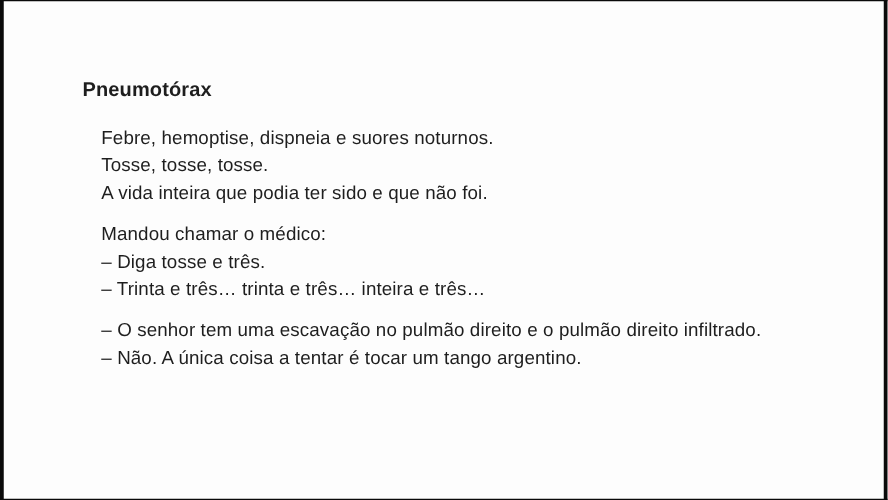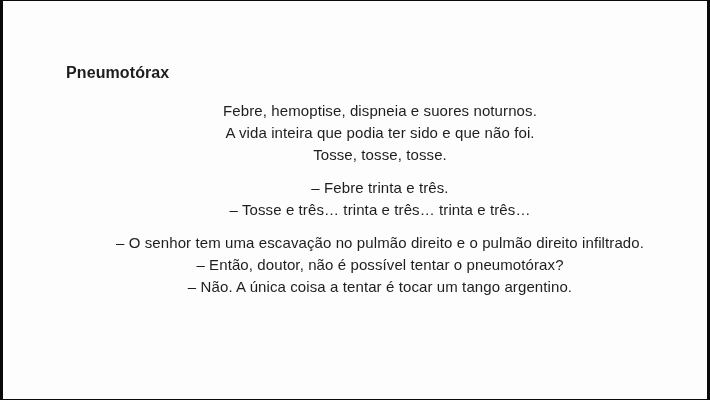--- a/index.html
+++ b/index.html
@@ -35,23 +35,22 @@
     right: 16px;
   }
   .poem-title {
     font-size: 16px;
     line-height: 22px;
     font-weight: bold;
     margin: 0 0 16px 0;
     letter-spacing: 0.1px;
   }
   .stanza {
-    margin: 0 0 11px 0;
+    margin: 0 0 11px 15px;
     padding: 0;
-    text-align: center;
   }
   .line {
     display: block;
     font-size: 15px;
     line-height: 22px;
     white-space: nowrap;
     letter-spacing: 0.1px;
   }
 </style>
 </head>
@@ -61,28 +60,28 @@
   <div class="edge edge-left"></div>
   <div class="edge edge-right"></div>
   <div class="edge edge-top"></div>
   <div class="edge edge-bottom"></div>
 
   <main class="poem">
     <h1 class="poem-title">Pneumotórax</h1>
 
     <p class="stanza">
       <span class="line">Febre, hemoptise, dispneia e suores noturnos.</span>
+      <span class="line">Tosse, tosse, tosse.</span>
       <span class="line">A vida inteira que podia ter sido e que não foi.</span>
-      <span class="line">Tosse, tosse, tosse.</span>
     </p>
 
     <p class="stanza">
-      <span class="line">– Febre trinta e três.</span>
-      <span class="line">– Tosse e três… trinta e três… trinta e três…</span>
+      <span class="line">Mandou chamar o médico:</span>
+      <span class="line">– Diga tosse e três.</span>
+      <span class="line">– Trinta e três… trinta e três… inteira e três…</span>
     </p>
 
     <p class="stanza">
       <span class="line">– O senhor tem uma escavação no pulmão direito e o pulmão direito infiltrado.</span>
-      <span class="line">– Então, doutor, não é possível tentar o pneumotórax?</span>
       <span class="line">– Não. A única coisa a tentar é tocar um tango argentino.</span>
     </p>
   </main>
 </div>
 
 </body></html>

